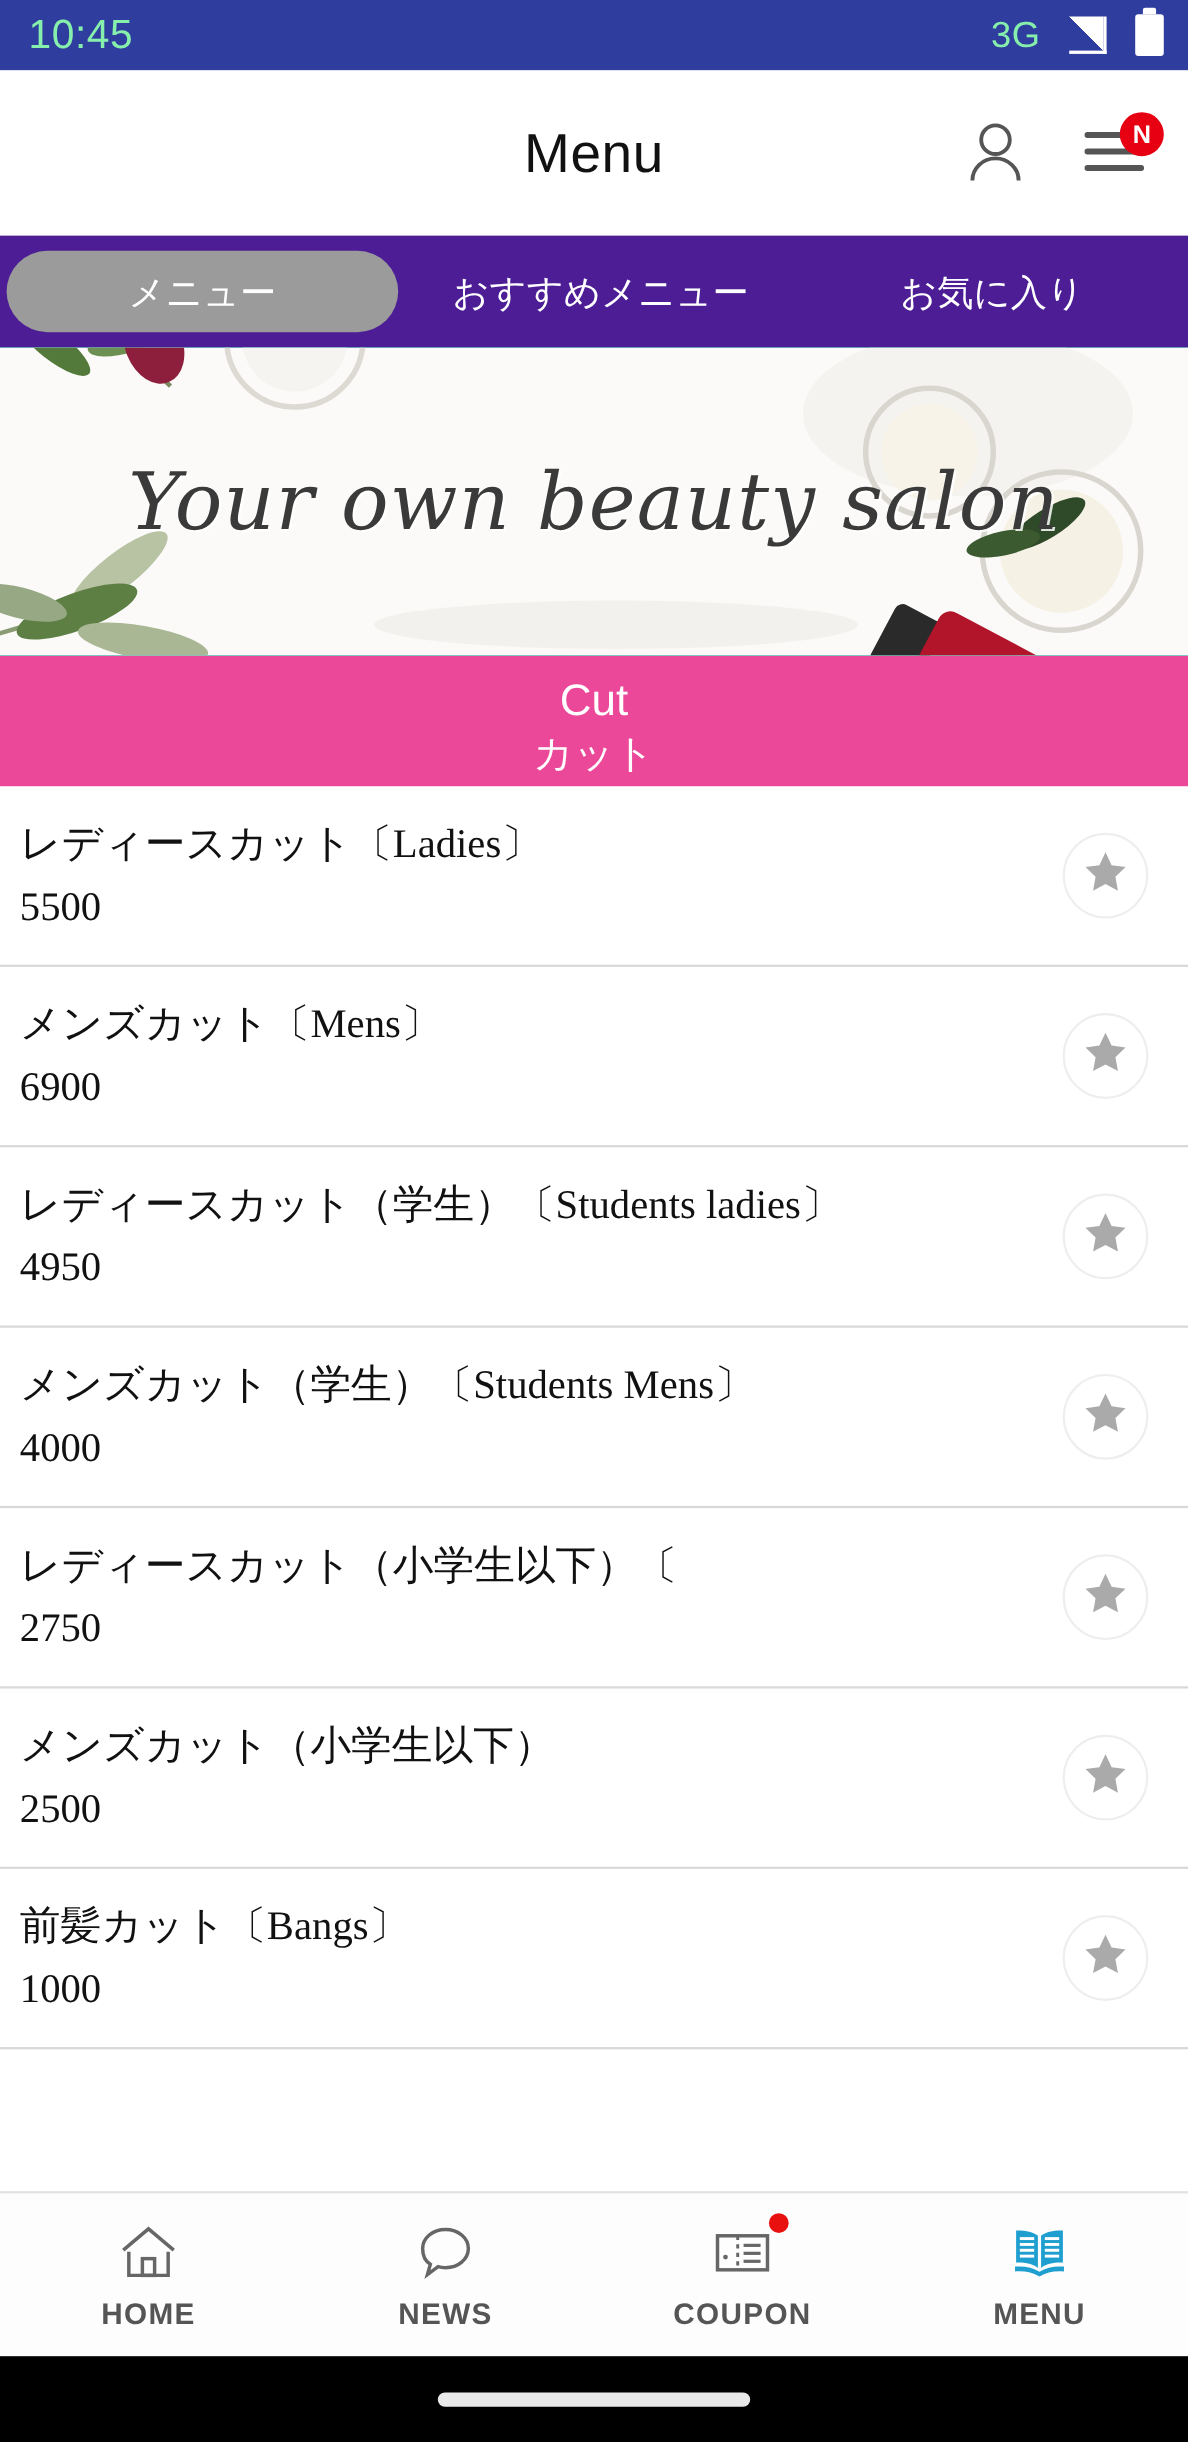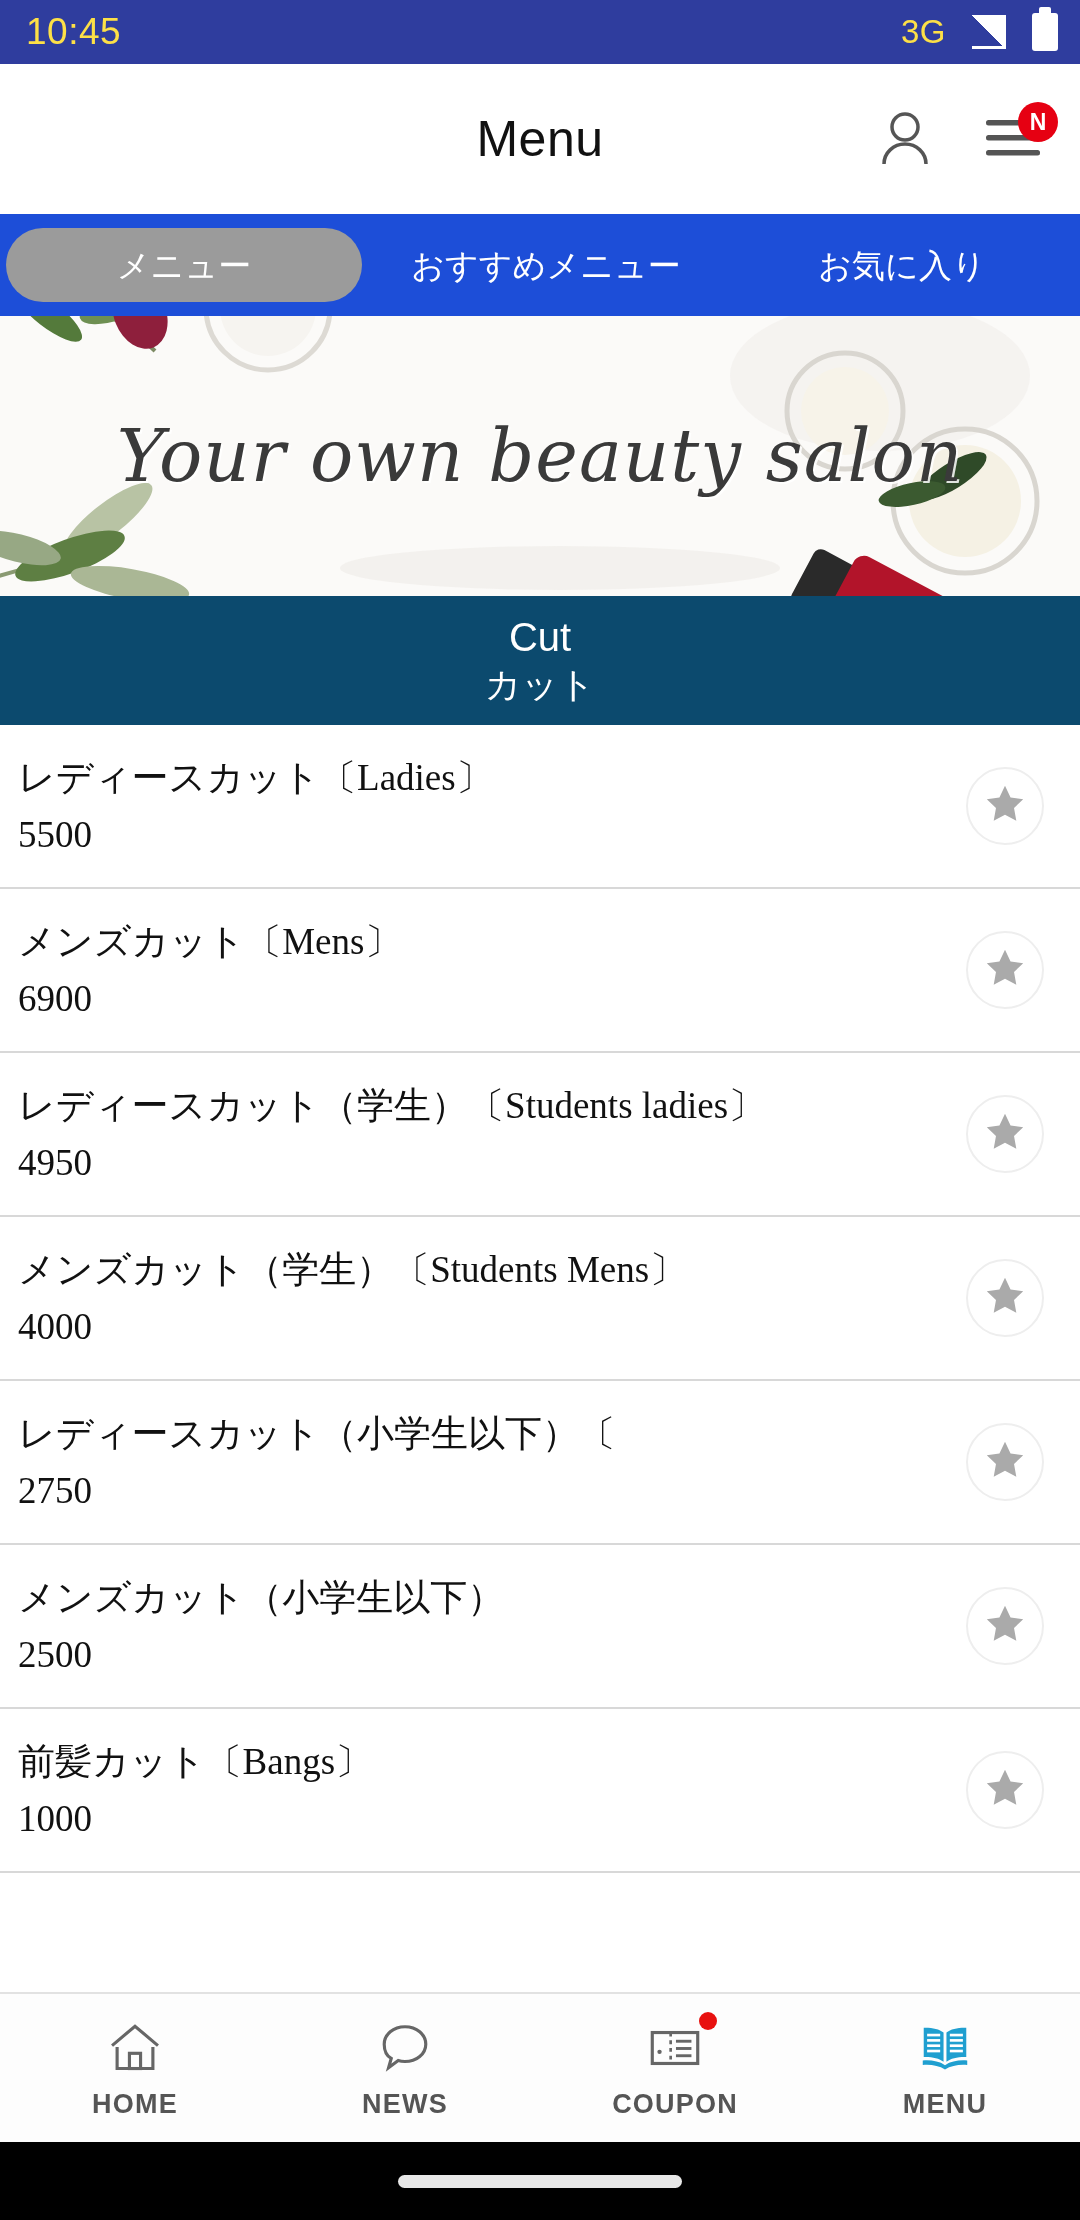--- a/index.html
+++ b/index.html
@@ -6,21 +6,21 @@
   html, body {
     width:1080px; height:2220px;
     background:#ffffff;
     font-family:"Liberation Sans", "DejaVu Sans", sans-serif;
     overflow:hidden;
   }
   #app { position:relative; width:1080px; height:2220px; display:flex; flex-direction:column; }
 
   
   .statusbar {
-    height:64px; background:#2f3d9e; color:#fde047;
+    height:64px; background:#2f3d9e; color:#86efac;
     display:flex; align-items:center; justify-content:space-between;
     padding:0 22px 0 26px; flex:0 0 64px;
   }
   .status-time { font-size:37px; letter-spacing:0.5px; font-weight:400; }
   .status-right { display:flex; align-items:center; gap:26px; }
   .status-3g { font-size:33px; font-weight:400; letter-spacing:0.5px; }
   .sig-tri {
     width:34px; height:34px;
     background:linear-gradient(to bottom left, #fff 50%, transparent 50.5%);
     border-right:3px solid #fff; border-bottom:3px solid #fff;
@@ -37,42 +37,42 @@
   .header-actions { position:absolute; right:34px; top:0; height:150px; display:flex; align-items:center; gap:42px; }
   .icon-btn { position:relative; width:66px; height:66px; display:flex; align-items:center; justify-content:center; }
   .badge-n {
     position:absolute; top:-4px; right:-12px; width:40px; height:40px;
     background:#e60012; color:#fff; border-radius:50%;
     font-size:23px; font-weight:bold; display:flex; align-items:center; justify-content:center;
   }
 
   
   .tabstrip {
-    height:102px; background:#1d4ed8; display:flex; align-items:center; flex:0 0 102px;
+    height:102px; background:#4c1d95; display:flex; align-items:center; flex:0 0 102px;
   }
   .tab {
     flex:1; text-align:center; color:#ffffff; font-size:33px; line-height:1;
     height:74px; display:flex; align-items:center; justify-content:center;
   }
   .tab.active { background:#9b9b9b; border-radius:38px; margin:0 6px; }
 
   
   .banner { position:relative; height:280px; overflow:hidden; flex:0 0 280px; background:#14b8a6; }
   .banner svg { position:absolute; inset:0; width:100%; height:100%; }
   .banner-text {
     position:absolute; left:0; right:0; top:50%; transform:translateY(-50%);
     text-align:center; font-family:"DejaVu Serif", serif; font-style:italic;
     font-size:72px; color:#3a3a3a; letter-spacing:1px;
     text-shadow:2px 2px 0 rgba(255,255,255,0.85);
   }
 
   
   .section-head {
-    background:#0c4a6e; color:#ffffff; text-align:center;
-    padding:16px 0 16px; flex:0 0 auto;
+    background:#ec4899; color:#ffffff; text-align:center;
+    padding:16px 0 6px; flex:0 0 auto;
   }
   .section-head .en { font-size:40px; line-height:1.25; font-weight:400; }
   .section-head .jp { font-size:36px; line-height:1.3; font-weight:400; }
 
   
   .menu-list { flex:1 1 auto; overflow:hidden; background:#fff; }
   .menu-row {
     display:flex; align-items:center; justify-content:space-between;
     padding:26px 20px 26px 18px; border-bottom:2px solid #d8d8d8;
     min-height:164px;

